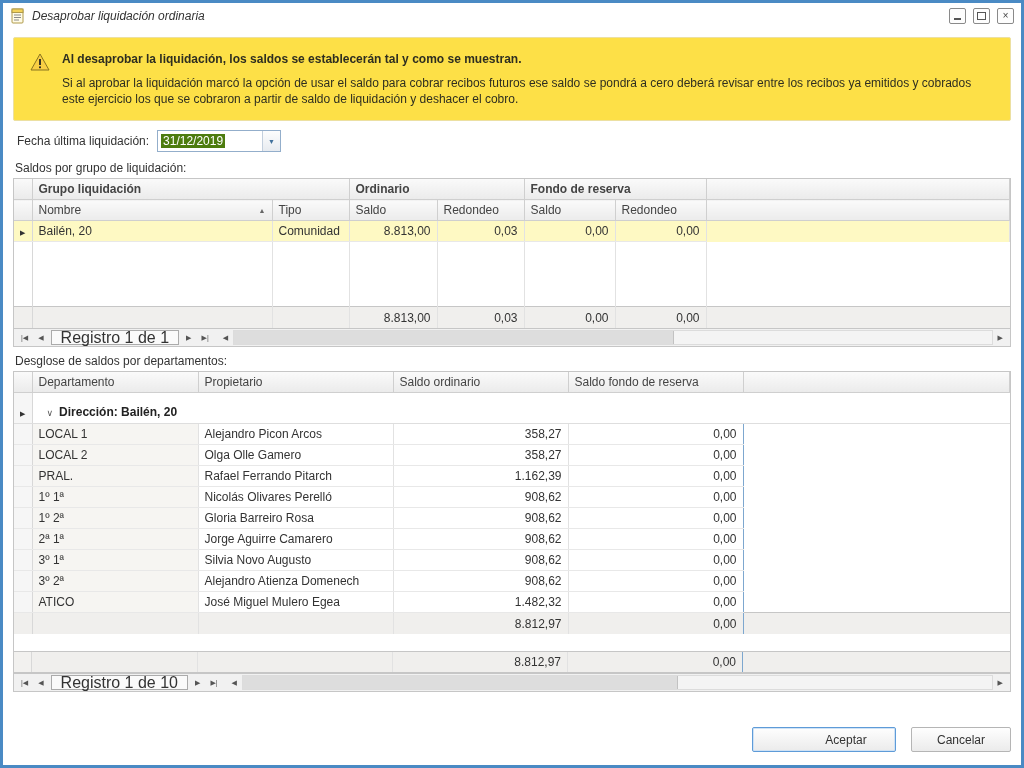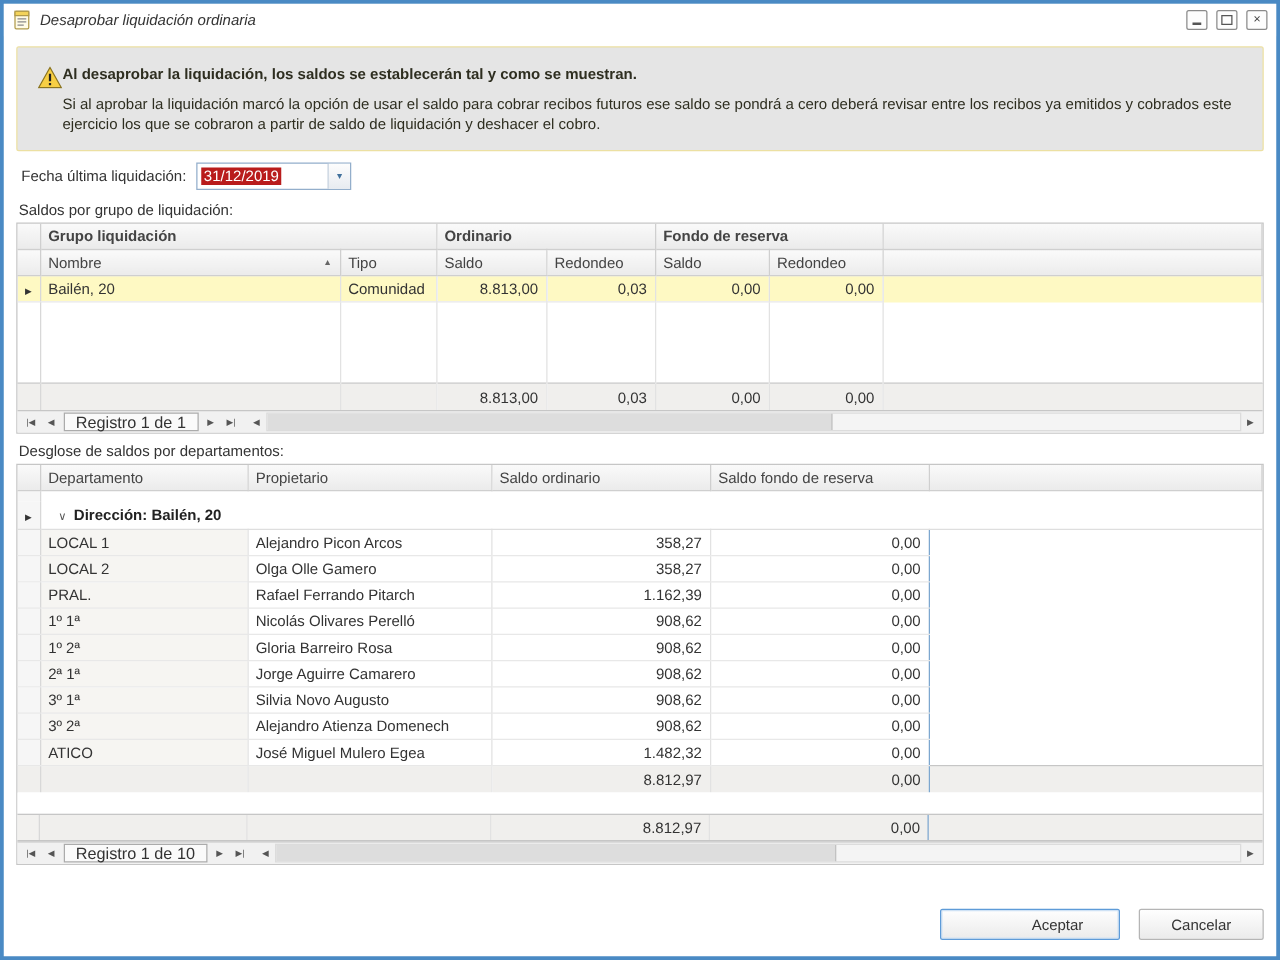--- a/index.html
+++ b/index.html
@@ -14,31 +14,31 @@
   .app-icon{width:16px;height:16px;margin-right:6px;flex:none;}
   .title-text{flex:1;color:#333;font-size:12px;}
   .winbtns{display:flex;gap:7px;}
   .winbtn{width:15px;height:14px;border:1px solid #8a8a8a;background:#fdfdfd;border-radius:2px;
     display:flex;align-items:center;justify-content:center;font-size:10px;line-height:1;color:#444;cursor:default;}
   .winbtn .minglyph{display:block;width:7px;height:0;border-bottom:2px solid #555;margin-top:5px;}
   .winbtn .maxglyph{display:block;width:7px;height:6px;border:1px solid #555;}
   
   .content{flex:1;display:flex;flex-direction:column;padding:8px 10px 0;overflow:hidden;}
   .warning{
-    background:#e5e5e5;border:1px solid #ece0a2;border-radius:2px;
-    padding:14px 16px 13px;display:flex;align-items:flex-start;flex:none;
+    background:#fde047;border:1px solid #ece0a2;border-radius:2px;
+    padding:14px 16px 13px;display:flex;gap:12px;align-items:flex-start;flex:none;
   }
   .warn-icon{flex:none;margin-top:1px;}
   .warning b{display:block;margin-bottom:9px;color:#2e2e20;}
   .warning p{margin:0;line-height:1.35;color:#2e2e20;max-width:962px;}
   
   .date-row{display:flex;align-items:center;gap:8px;margin:9px 4px 7px;flex:none;}
   .combo{display:flex;width:122px;height:20px;border:1px solid #93aecb;background:#fff;align-items:stretch;}
   .combo-value{flex:1;display:flex;align-items:center;padding-left:3px;}
-  .combo-value span{background:#b91c1c;color:#fff;padding:0 2px;}
+  .combo-value span{background:#4d7c0f;color:#fff;padding:0 2px;}
   .combo-btn{width:17px;border-left:1px solid #c3cfdd;background:linear-gradient(#fdfdfd,#e7ebf0);
     display:flex;align-items:center;justify-content:center;font-size:7px;color:#41719c;}
   .section-label{margin:2px 2px 3px;flex:none;color:#333;}
   
   .grid{border:1px solid #c6c6c6;flex:none;background:#fff;}
   table{border-collapse:collapse;width:100%;table-layout:fixed;}
   th,td{padding:1px 6px;height:18px;overflow:hidden;white-space:nowrap;text-overflow:ellipsis;
     border-right:1px solid #e2e2e2;font-weight:normal;text-align:left;}
   thead th{background:linear-gradient(#fafafa,#ebebeb);border-right:1px solid #cfcfcf;
     border-bottom:1px solid #cfcfcf;color:#444;}
@@ -63,21 +63,21 @@
     background:#f0efed;border-top:1px solid #c6c6c6;border-bottom:1px solid #c6c6c6;height:20px;align-items:center;}
   .gfoot .cell{padding:0 6px;border-right:1px solid #e2e2e2;height:100%;display:flex;align-items:center;justify-content:flex-end;}
   .gfoot .c-ind{border-right:1px solid #d8d8d8;background:#f2f1ef;}
   .gfoot .c-blue{border-right:1px solid #7da7cf;}
   .gfoot .c-last{border-right:none;}
   
   .gridnav{height:17px;background:#f1f1f1;border-top:1px solid #c6c6c6;display:flex;align-items:center;
     padding:0 2px;font-size:11px;color:#333;}
   .nv{font-size:7px;color:#555;padding:0 5px;cursor:default;}
   .pager-text{border:1px solid #ababab;background:#fafafa;padding:0 9px;height:13px;line-height:13px;
-    font-size:13px;margin:0 2px;}
+    font-size:16px;margin:0 2px;}
   .hscroll{flex:1;display:flex;align-items:center;height:15px;margin-left:4px;background:#f1f1f1;}
   .hscroll .track{flex:1;height:13px;background:#f4f4f4;border:1px solid #dcdcdc;position:relative;}
   .hscroll .thumb{position:absolute;left:0;top:0;height:100%;width:58%;background:#dddddd;border-right:1px solid #c2c2c2;}
   
   .btn-row{margin-top:auto;flex:none;display:flex;justify-content:flex-end;gap:15px;padding:11px 0 13px;}
   .btn{width:98px;height:23px;border:1px solid #b5b5b5;border-radius:2px;
     background:linear-gradient(#fefefe,#ebebeb);display:flex;align-items:center;justify-content:center;
     font-size:12px;color:#333;cursor:default;}
   .btn.primary{border-color:#5e9bd8;box-shadow:0 0 0 1px #cfe2f5 inset;padding-left:44px;}
 </style>

